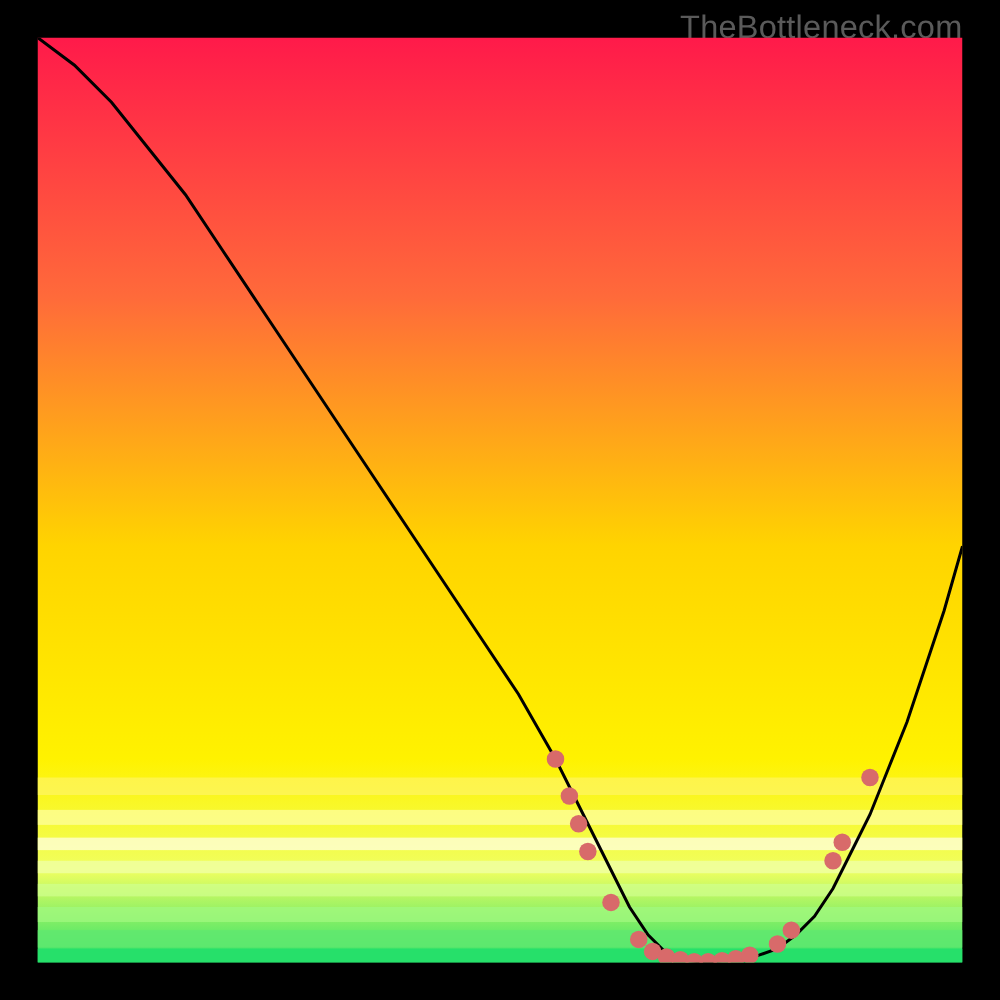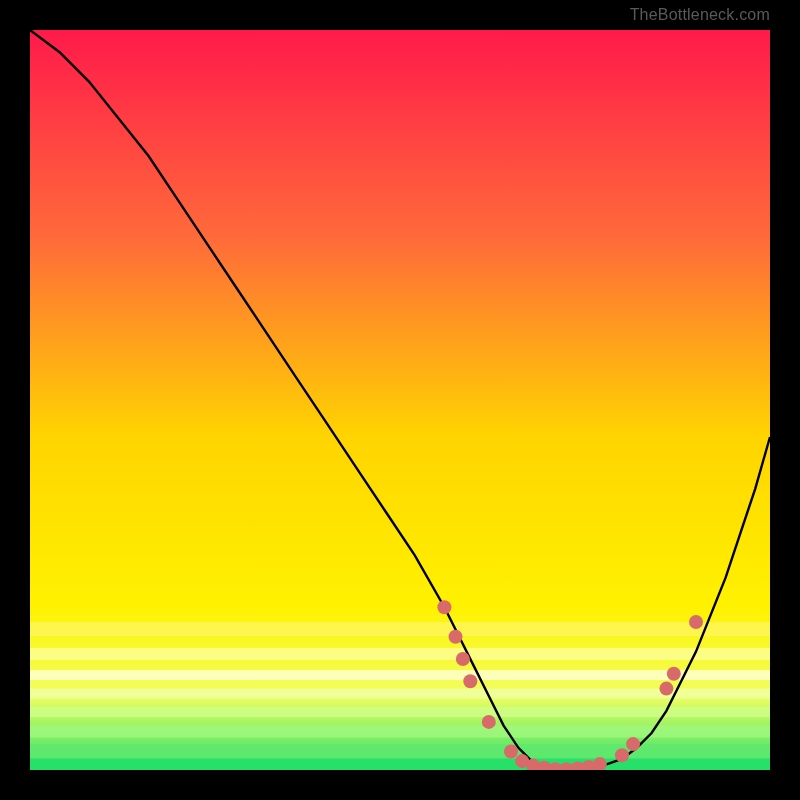--- a/index.html
+++ b/index.html
@@ -21,21 +21,21 @@
     left: 30px;
     top: 30px;
     width: 740px;
     height: 740px;
   }
   .watermark {
     position: absolute;
     top: 6px;
     right: 30px;
     font-family: Arial, Helvetica, sans-serif;
-    font-size: 16px;
+    font-size: 26px;
     font-weight: 500;
     color: #5a5a5a;
     letter-spacing: 0.2px;
   }
   svg {
     display: block;
   }
 </style>
 </head>
 <body>

